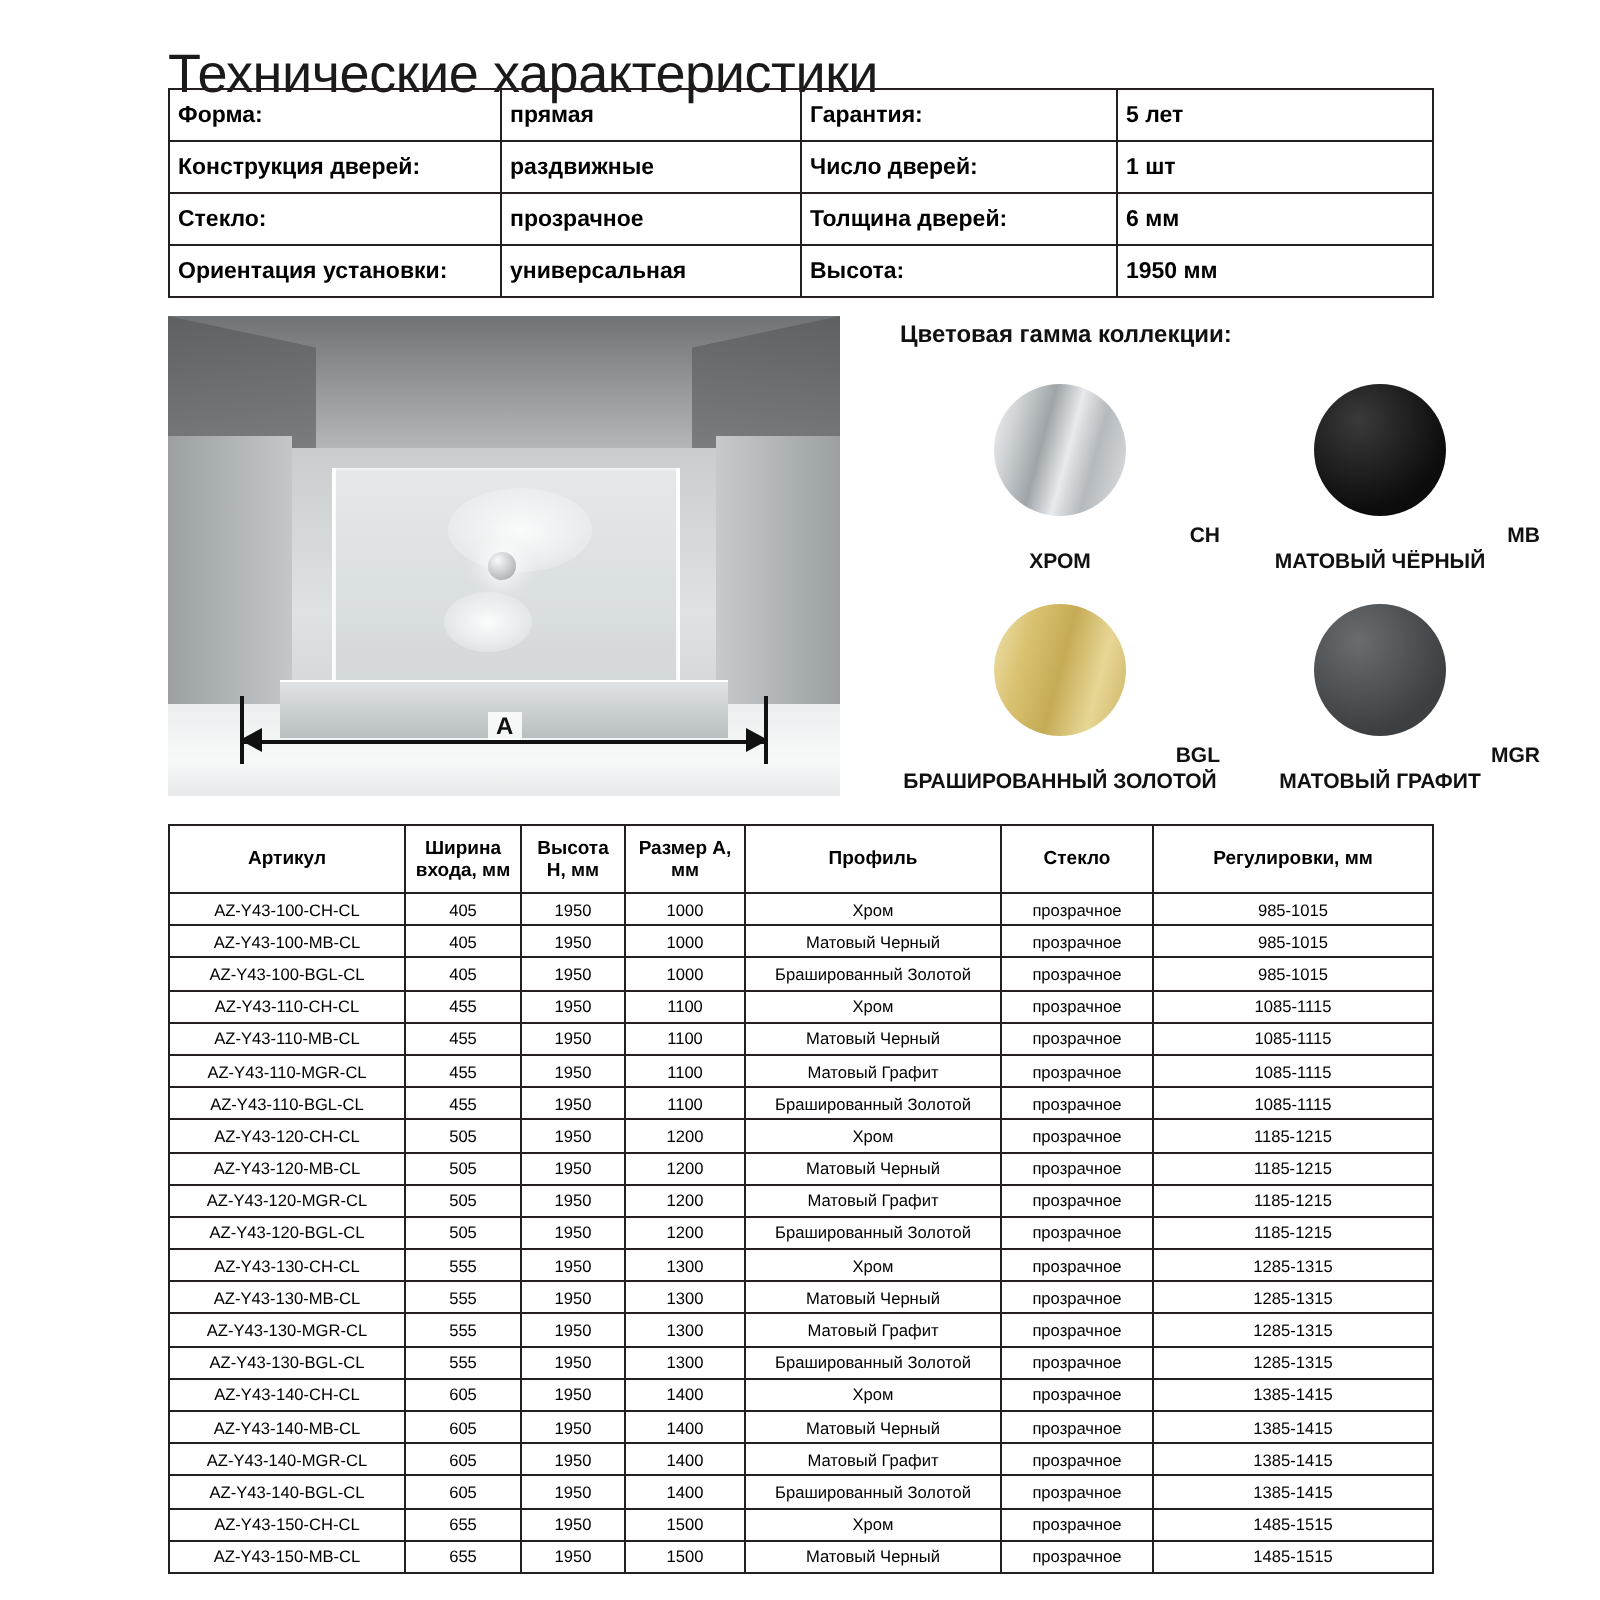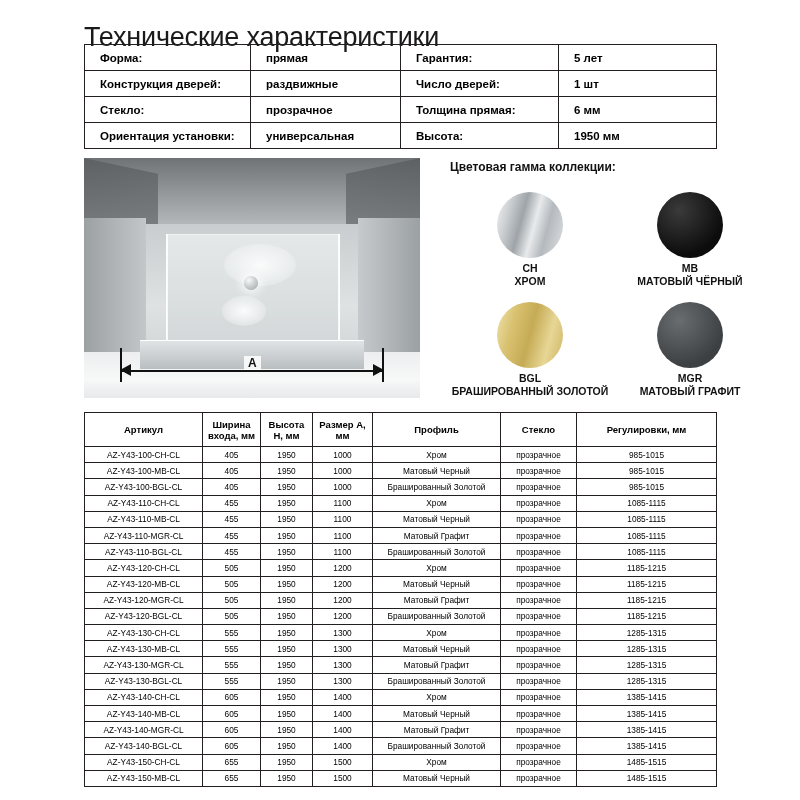--- a/index.html
+++ b/index.html
@@ -37,21 +37,21 @@
     left: 84px;
     top: 44px;
     width: 632px;
     border-collapse: collapse;
     table-layout: fixed;
   }
   .spec-table td {
     border: 1px solid #231f20;
     height: 26px;
     font-size: 11.5px;
-    padding: 0 15px;
+    padding: 0 4px;
     vertical-align: middle;
     box-sizing: border-box;
   }
   .spec-label { font-weight: bold; }
   .spec-value { font-weight: bold; }
   .c1 { width: 166px; }
   .c2 { width: 150px; }
   .c3 { width: 158px; }
   .c4 { width: 158px; }
 
@@ -181,21 +181,21 @@
   .disc-mb {
     background: radial-gradient(circle at 34% 28%, #3a3a3a, #0c0c0c 70%);
   }
   .disc-bgl {
     background: linear-gradient(105deg, #efe3ae 0%, #d9c271 25%, #c5ab55 50%, #e7d695 75%, #cdb464 100%);
   }
   .disc-mgr {
     background: radial-gradient(circle at 34% 28%, #6a6d70, #3c4043 70%);
   }
   .swatch .code {
-    font-size: 10.5px; font-weight: bold; color: #111; line-height: 13px;
+    font-size: 10.5px; font-weight: bold; color: #111; line-height: 13px; text-align: right;
   }
   .swatch .name {
     font-size: 10.5px; font-weight: bold; color: #111; line-height: 13px;
     text-transform: uppercase;
   }
 
   
   .data-table {
     position: absolute;
     left: 84px;
@@ -255,21 +255,21 @@
       </tr>
       <tr>
         <td class="spec-label">Конструкция дверей:</td>
         <td class="spec-value">раздвижные</td>
         <td class="spec-label">Число дверей:</td>
         <td class="spec-value">1 шт</td>
       </tr>
       <tr>
         <td class="spec-label">Стекло:</td>
         <td class="spec-value">прозрачное</td>
-        <td class="spec-label">Толщина прямая:</td>
+        <td class="spec-label">Толщина дверей:</td>
         <td class="spec-value">6 мм</td>
       </tr>
       <tr>
         <td class="spec-label">Ориентация установки:</td>
         <td class="spec-value">универсальная</td>
         <td class="spec-label">Высота:</td>
         <td class="spec-value">1950 мм</td>
       </tr>
     </tbody>
   </table>

